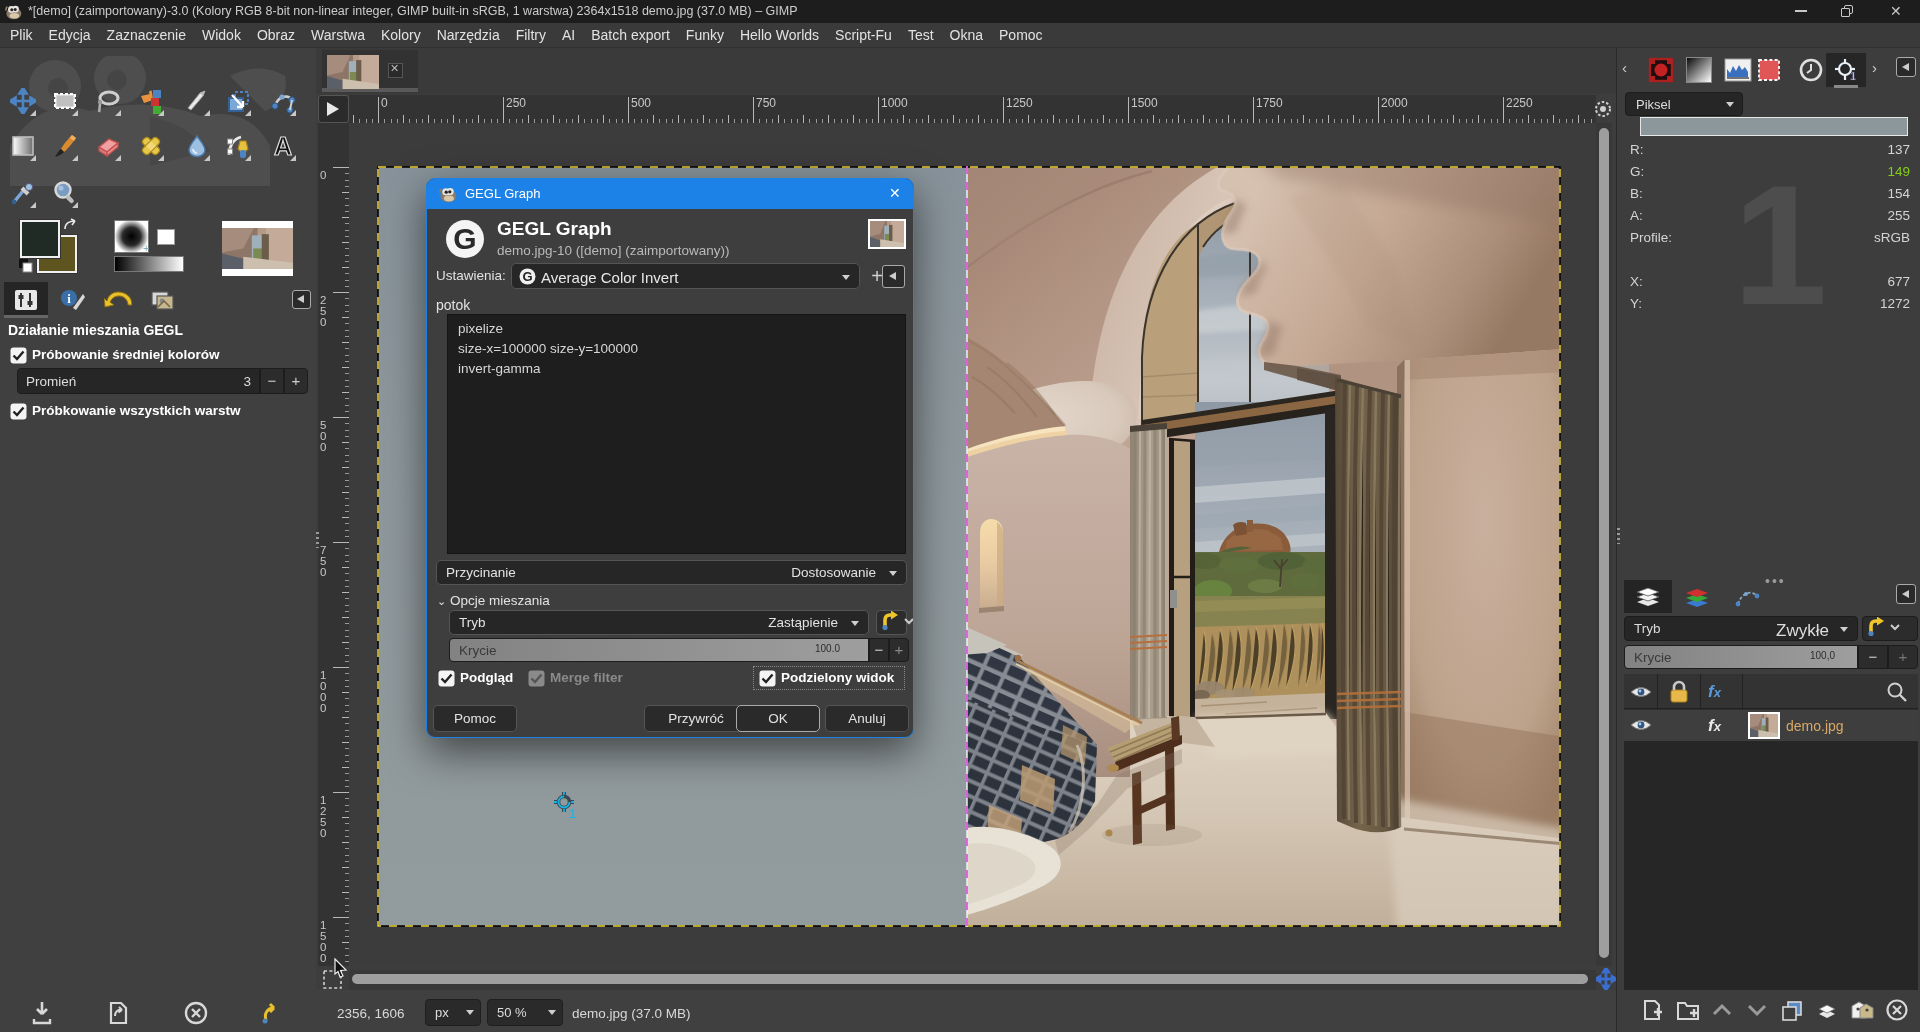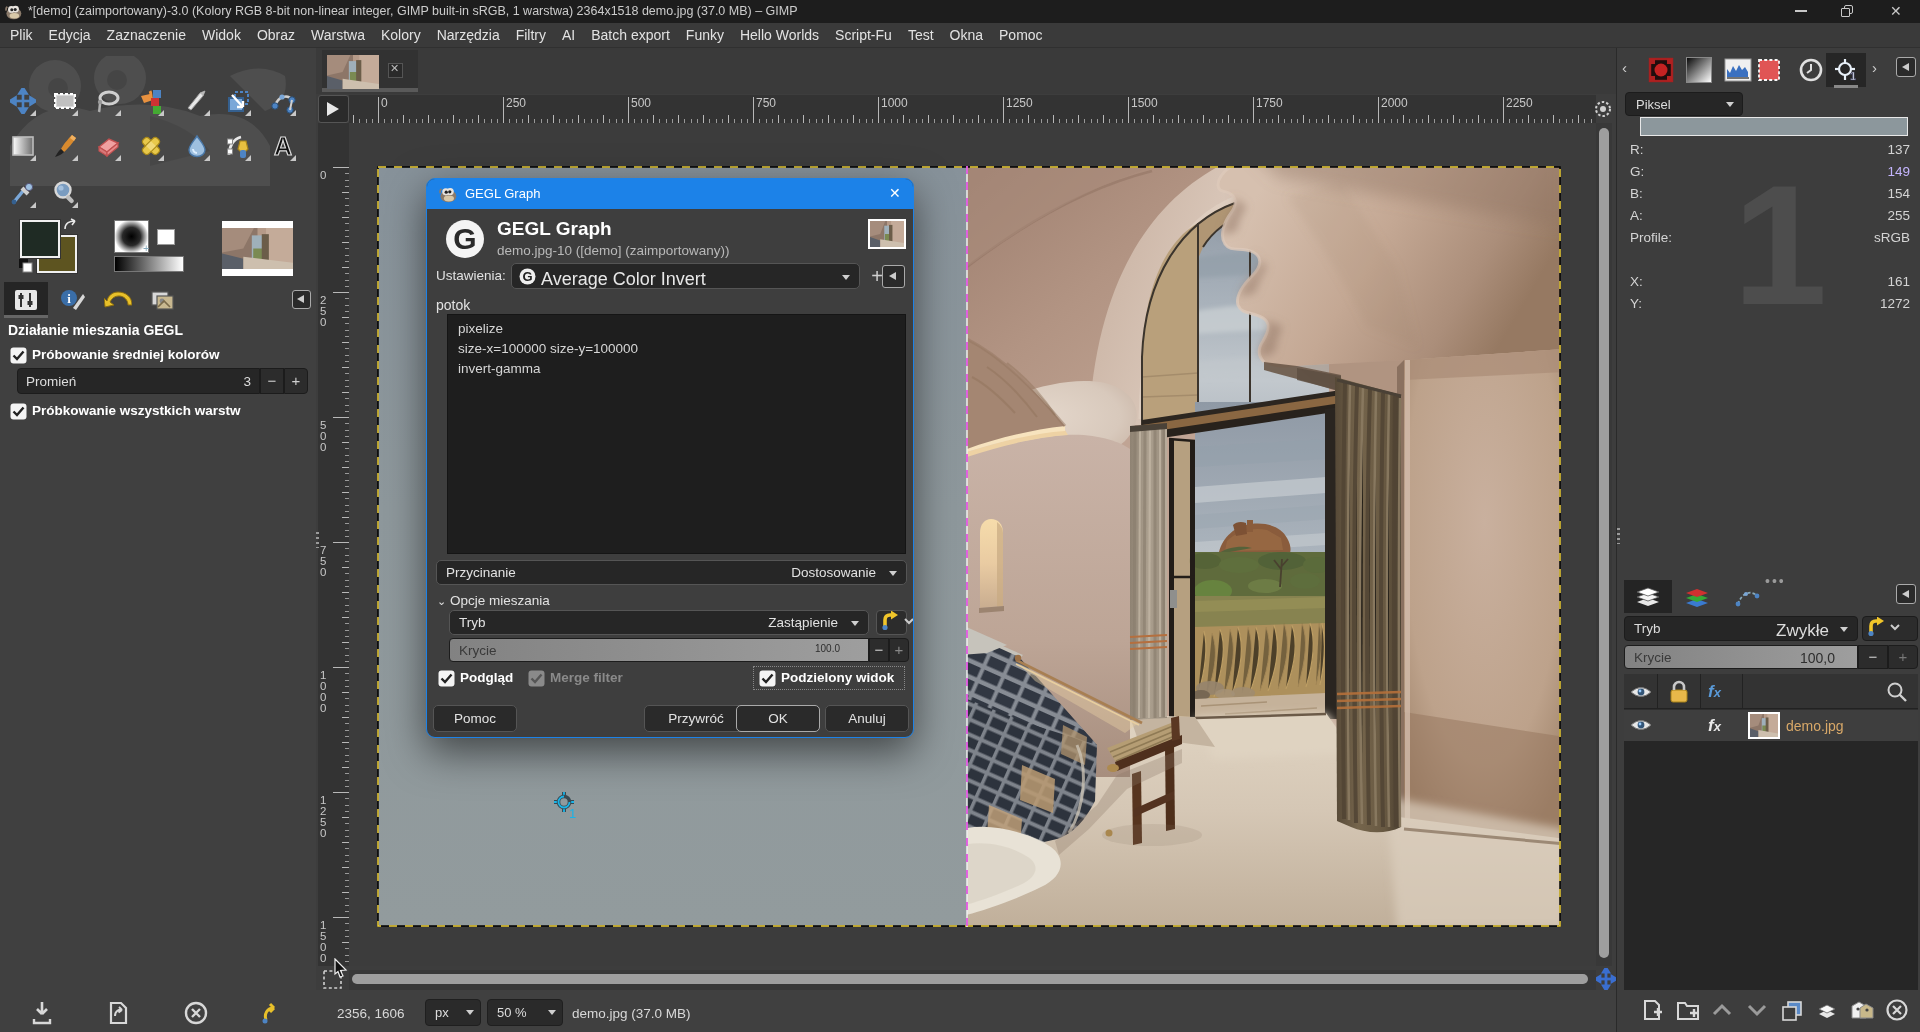--- a/index.html
+++ b/index.html
@@ -1047,41 +1047,41 @@
 
   <div class="abs" style="left:1700px;top:155px;width:160px;height:180px;color:#4d4d4d;font-size:170px;font-weight:bold;text-align:center;line-height:180px;">1</div>
 
   <div class="abs" id="pixel-rows" style="left:1625px;top:142px;width:285px;">
       <div style="position:relative;height:22px;">
         <span style="position:absolute;left:5px;color:#d4d4d4;font-size:13.5px;">R:</span>
         <span style="position:absolute;right:0px;color:#d4d4d4;font-size:13.5px;">137</span>
       </div>
       <div style="position:relative;height:22px;">
         <span style="position:absolute;left:5px;color:#d4d4d4;font-size:13.5px;">G:</span>
-        <span style="position:absolute;right:0px;color:#c4b5fd;font-size:13.5px;">149</span>
+        <span style="position:absolute;right:0px;color:#84cc16;font-size:13.5px;">149</span>
       </div>
       <div style="position:relative;height:22px;">
         <span style="position:absolute;left:5px;color:#d4d4d4;font-size:13.5px;">B:</span>
         <span style="position:absolute;right:0px;color:#d4d4d4;font-size:13.5px;">154</span>
       </div>
       <div style="position:relative;height:22px;">
         <span style="position:absolute;left:5px;color:#d4d4d4;font-size:13.5px;">A:</span>
         <span style="position:absolute;right:0px;color:#d4d4d4;font-size:13.5px;">255</span>
       </div>
       <div style="position:relative;height:22px;">
         <span style="position:absolute;left:5px;color:#d4d4d4;font-size:13.5px;">Profile:</span>
         <span style="position:absolute;right:0px;color:#d4d4d4;font-size:13.5px;">sRGB</span>
       </div>
       <div style="position:relative;height:22px;">
         <span style="position:absolute;left:5px;color:#d4d4d4;font-size:13.5px;"></span>
         <span style="position:absolute;right:0px;color:#d4d4d4;font-size:13.5px;"></span>
       </div>
       <div style="position:relative;height:22px;">
         <span style="position:absolute;left:5px;color:#d4d4d4;font-size:13.5px;">X:</span>
-        <span style="position:absolute;right:0px;color:#d4d4d4;font-size:13.5px;">161</span>
+        <span style="position:absolute;right:0px;color:#d4d4d4;font-size:13.5px;">677</span>
       </div>
       <div style="position:relative;height:22px;">
         <span style="position:absolute;left:5px;color:#d4d4d4;font-size:13.5px;">Y:</span>
         <span style="position:absolute;right:0px;color:#d4d4d4;font-size:13.5px;">1272</span>
       </div>
     </div>
 
   <div class="abs" style="left:1765px;top:573px;color:#9a9a9a;font-size:14px;letter-spacing:2px;">•••</div>
   <div class="abs" style="left:1617px;top:528px;width:3px;height:16px;background:repeating-linear-gradient(to bottom,#9a9a9a 0 2px,transparent 2px 5px);"></div>
   <div class="abs" style="left:316px;top:532px;width:3px;height:16px;background:repeating-linear-gradient(to bottom,#9a9a9a 0 2px,transparent 2px 5px);"></div>
@@ -1115,21 +1115,21 @@
   </div>
   <div class="abs" id="swap-btn2" style="left:1862px;top:616px;width:56px;height:25px;background:#2c2c2c;border:1px solid #1c1c1c;border-radius:4px;"><svg width="40" height="20" viewBox="0 0 40 20">
         <path d="M8,15 L8,9 Q8,4 13,4 L15,4" stroke="#f0c52a" stroke-width="3.6" fill="none"></path>
         <path d="M14,-0.5 L21,4 L14,8.5 Z" fill="#f0c52a"></path>
         <circle cx="8" cy="16.5" r="2.6" fill="#4d84c4"></circle>
         <path d="M28,8 L32,12 L36,8" stroke="#ccc" stroke-width="2" fill="none"></path>
       </svg></div>
 
   <div class="abs" style="left:1624px;top:645px;width:234px;height:24px;background:linear-gradient(to right,#828282,#9e9e9e);border:1px solid #1c1c1c;border-radius:4px 0 0 4px;">
     <div style="position:absolute;left:9px;top:4px;color:#3a3a3a;font-size:13.5px;">Krycie</div>
-    <div style="position:absolute;right:22px;top:4px;color:#2e2e2e;font-size:14px;">100,0</div>
+    <div style="position:absolute;right:22px;top:4px;color:#2e2e2e;font-size:10px;">100,0</div>
   </div>
   <div class="abs" style="left:1858px;top:645px;width:30px;height:24px;background:#2c2c2c;border:1px solid #1c1c1c;color:#cfcfcf;text-align:center;line-height:21px;font-size:15px;">−</div>
   <div class="abs" style="left:1888px;top:645px;width:30px;height:24px;background:#2c2c2c;border:1px solid #1c1c1c;border-radius:0 4px 4px 0;color:#777;text-align:center;line-height:21px;font-size:15px;">+</div>
 
   <div class="abs" id="layer-list" style="left:1624px;top:674px;width:294px;height:316px;background:#2e2e2e;">
  <div style="position:absolute;left:0;top:0;width:294px;height:35px;background:#333333;border-bottom:1px solid #222;"></div>
  <div style="position:absolute;left:33px;top:0;width:1px;height:35px;background:#222;"></div>
  <div style="position:absolute;left:76px;top:0;width:1px;height:35px;background:#222;"></div>
  <div style="position:absolute;left:118px;top:0;width:1px;height:35px;background:#222;"></div>
  <svg style="position:absolute;left:6px;top:11px;" width="22" height="14" viewBox="0 0 22 14">
@@ -1237,21 +1237,21 @@
  <path d="M10.2,18.2 L34,22.099999999999998 L34,26 L10.2,26 Z" fill="#cdbfae"></path>
           </svg></div>
       </div>
 
     <div class="abs" style="left:9px;top:89px;color:#e2e2e2;font-size:13.5px;">Ustawienia:</div>
     <div class="abs" style="left:84px;top:84px;width:349px;height:26px;background:#262626;border:1px solid #555;border-radius:5px;">
       <div id="gegl-mini" style="position:absolute;left:7px;top:4px;width:17px;height:17px;"><svg width="17" height="17" viewBox="0 0 17 17">
             <circle cx="8.5" cy="8.5" r="8" fill="#f0f0f0"></circle>
             <text x="8.5" y="13" text-anchor="middle" font-size="13" font-weight="bold" font-family="Liberation Sans" fill="#222">G</text>
           </svg></div>
-      <div style="position:absolute;left:29px;top:5px;color:#e8e8e8;font-size:18px;">Average Color Invert</div>
+      <div style="position:absolute;left:29px;top:5px;color:#e8e8e8;font-size:15px;">Average Color Invert</div>
       <div class="chev" style="position:absolute;right:9px;top:11px;"></div>
     </div>
     <div class="abs" style="left:438px;top:86px;width:24px;height:22px;color:#d0d0d0;font-size:20px;text-align:center;line-height:22px;">+</div>
     <div class="abs" id="dlg-panelbtn" style="left:455px;top:86px;width:24px;height:23px;">
         <div style="position:absolute;left:0;top:0;width:23px;height:23px;background:#2a2a2a;border:1.4px solid #aaa;border-radius:3px;"></div>
         <div style="position:absolute;left:7px;top:7px;width:0;height:0;border-top:4.5px solid transparent;border-bottom:4.5px solid transparent;border-right:7px solid #ccc;"></div>
       </div>
 
     <div class="abs" style="left:9px;top:118px;color:#e2e2e2;font-size:14px;">potok</div>
     <div class="abs" style="left:20px;top:135px;width:459px;height:240px;background:#1e1e1e;border:1px solid #151515;color:#d6d6d6;font-size:13.5px;line-height:20px;padding:4px 0 0 10px;">pixelize<br>size-x=100000 size-y=100000<br>invert-gamma</div>

